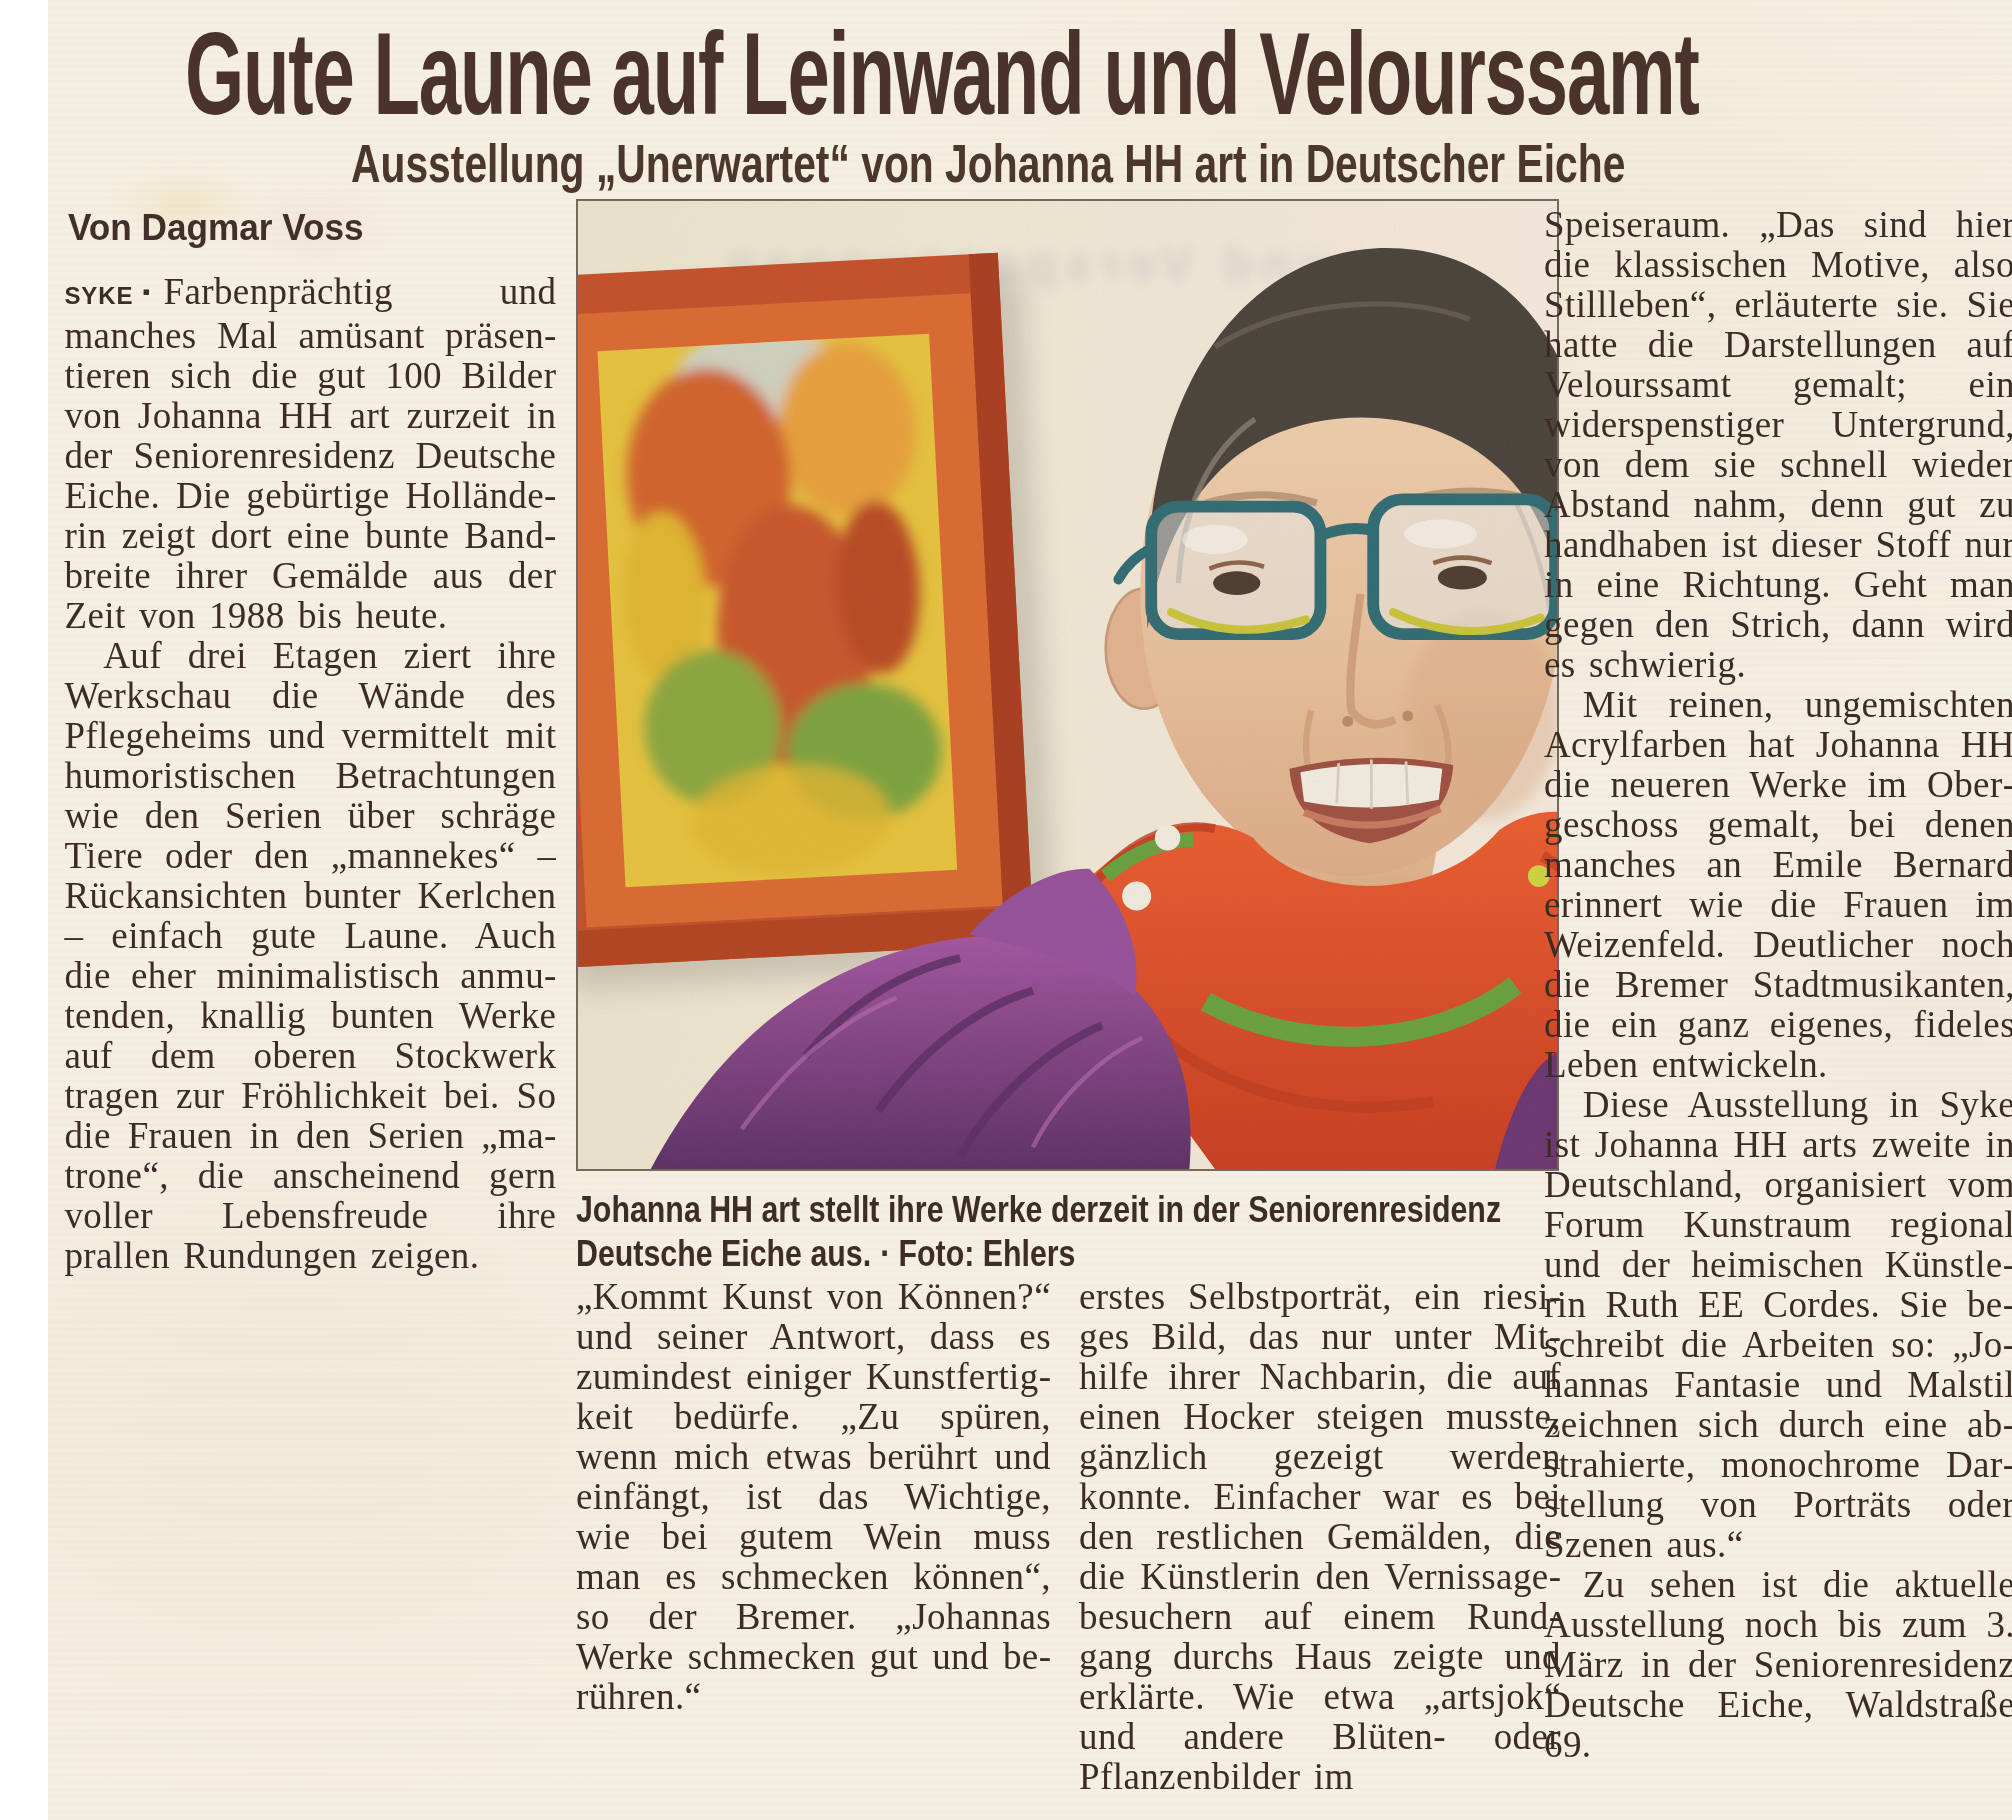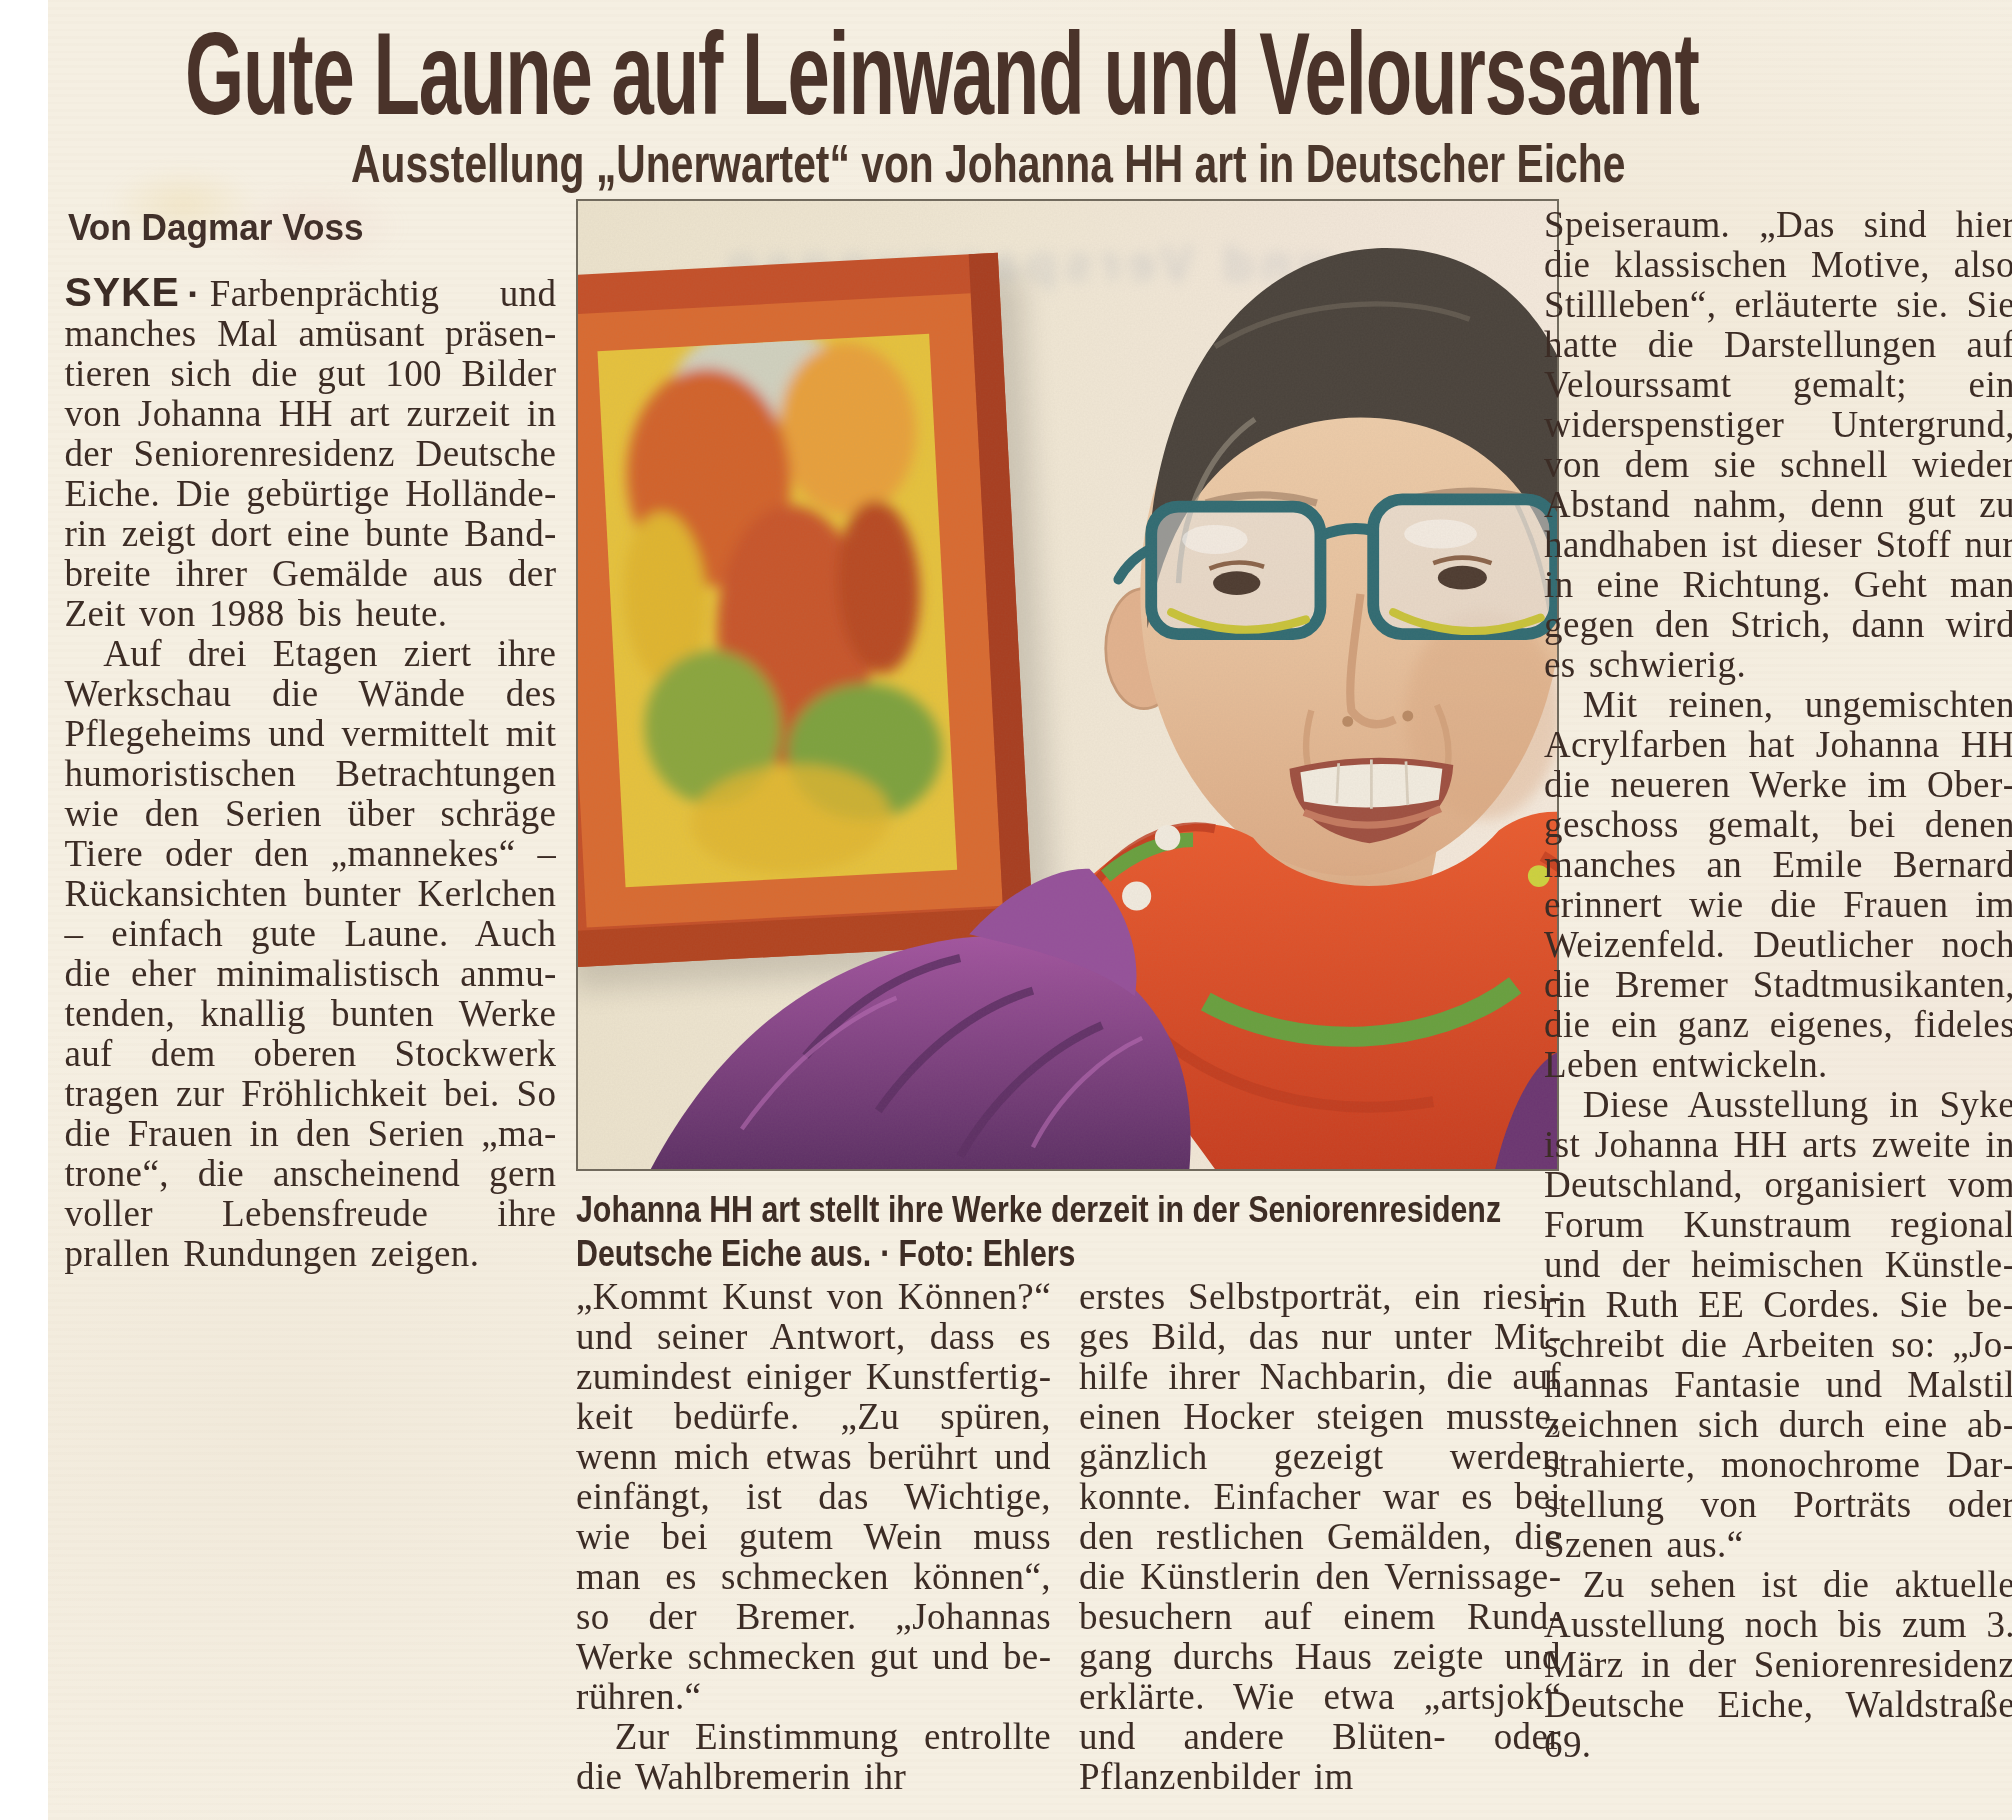--- a/index.html
+++ b/index.html
@@ -48,21 +48,21 @@
     color:#3c2c25;
   }
   .col-left {left:16.4px;   top:272px;  width:492px; height:1548px;}
   .col-m1   {left:528px;  top:1277px; width:475px; height:543px;}
   .col-m2   {left:1031px; top:1277px; width:482px; height:543px;}
   .col-right{left:1496px; top:205px;  width:471px; height:1615px;}
   .para{margin:0; padding:0;}
   .indent{text-indent:1.05em;}
   .dateline{
     font-family:"Liberation Sans", sans-serif; font-weight:700;
-    font-size:41px; letter-spacing:0.9px;
+    font-size:24px; letter-spacing:0.9px;
   }
   .dl-sep{
     display:inline-block; font-size:22px; vertical-align:4.6px; margin:0 12.8px 0 9.1px;
   }
   .photo{
     position:absolute; left:528px; top:199px; width:983px; height:972px;
     margin:0; border:2.7px solid #716a5d; box-sizing:border-box; background:#efe6d4;
   }
   .photo svg{display:block; width:100%; height:100%;}
   .caption{
@@ -219,21 +219,20 @@
       </g>
 
       <rect x="0" y="0" width="1076" height="1064" filter="url(#grainF)"></rect>
     </svg>
   </figure>
 
   <div class="caption"><span>Johanna HH art stellt ihre Werke derzeit in der Seniorenresidenz Deutsche Eiche aus.</span><span class="cap-sep">▪</span><span class="cap-credit">Foto: Ehlers</span></div>
 
   <div class="col col-m1">
     <p class="para">„Kommt Kunst von Kön­nen?“ und seiner Ant­wort, dass es zu­min­dest einiger Kunst­fer­tig­keit be­dürfe. „Zu spüren, wenn mich etwas be­rührt und ein­fängt, ist das Wich­tige, wie bei gutem Wein muss man es schme­cken können“, so der Bremer. „Jo­han­nas Werke schme­cken gut und be­rüh­ren.“</p>
-    <p class="para indent">Zur Ein­stim­mung ent­roll­te die Wahl­bre­merin ihr</p>
   </div>
 
   <div class="col col-m2">
     <p class="para">erstes Selbst­por­trät, ein rie­si­ges Bild, das nur unter Mit­hilfe ihrer Nach­ba­rin, die auf einen Hocker stei­gen musste, gänz­lich ge­zeigt werden konnte. Ein­fa­cher war es bei den rest­li­chen Ge­mäl­den, die die Künst­le­rin den Ver­nis­sage­be­su­chern auf einem Rund­gang durchs Haus zeigte und er­klärte. Wie etwa „arts­jok“ und andere Blü­ten- oder Pflan­zen­bil­der im</p>
   </div>
 
   <div class="col col-right">
     <p class="para">Speise­raum. „Das sind hier die klas­si­schen Motive, also Still­le­ben“, er­läu­terte sie. Sie hatte die Dar­stel­lun­gen auf Ve­lours­samt gemalt; ein wider­spen­sti­ger Unter­grund, von dem sie schnell wieder Ab­stand nahm, denn gut zu hand­ha­ben ist dieser Stoff nur in eine Rich­tung. Geht man gegen den Strich, dann wird es schwie­rig.</p>
     <p class="para indent">Mit reinen, un­ge­misch­ten Acryl­far­ben hat Johanna HH die neu­eren Werke im Ober­ge­schoss gemalt, bei denen manches an Emile Ber­nard er­in­nert wie die Frauen im Wei­zen­feld. Deut­li­cher noch die Bremer Stadt­mu­si­kan­ten, die ein ganz eigenes, fi­de­les Leben ent­wi­ckeln.</p>
     <p class="para indent">Diese Aus­stel­lung in Syke ist Johanna HH arts zweite in Deutsch­land, or­ga­ni­siert vom Forum Kunst­raum re­gio­nal und der hei­mi­schen Künst­le­rin Ruth EE Cordes. Sie be­schreibt die Ar­bei­ten so: „Jo­han­nas Fan­ta­sie und Mal­stil zeich­nen sich durch eine ab­stra­hierte, mono­chrome Dar­stel­lung von Por­träts oder Szenen aus.“</p>

